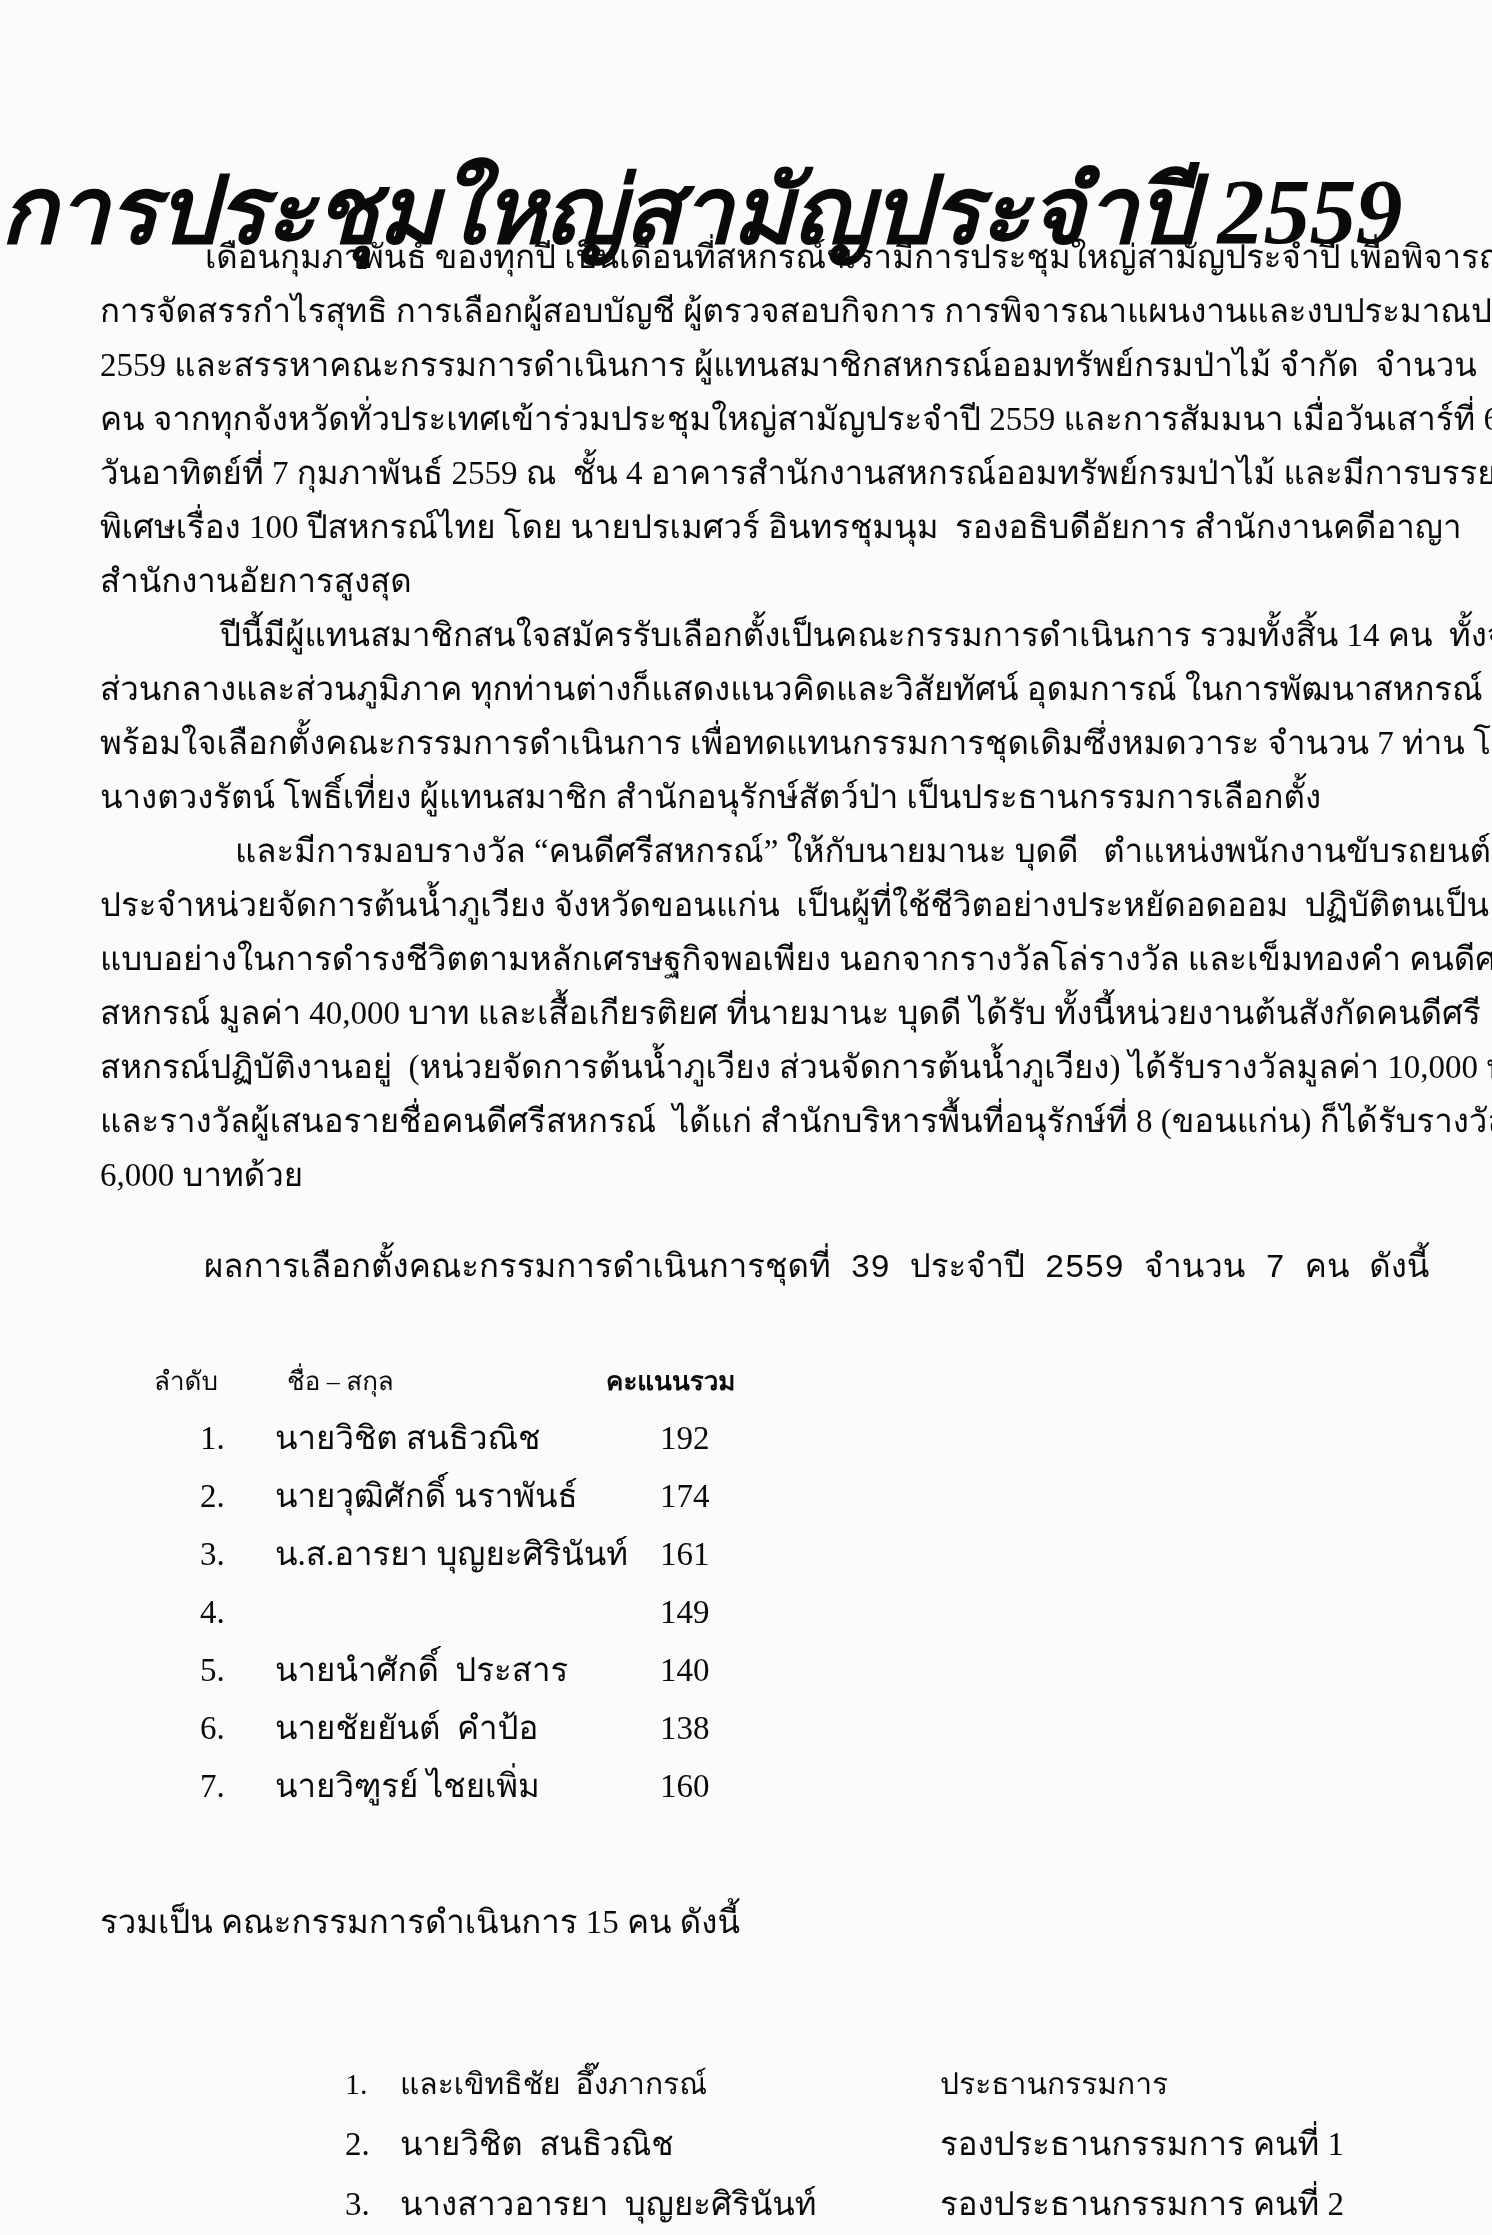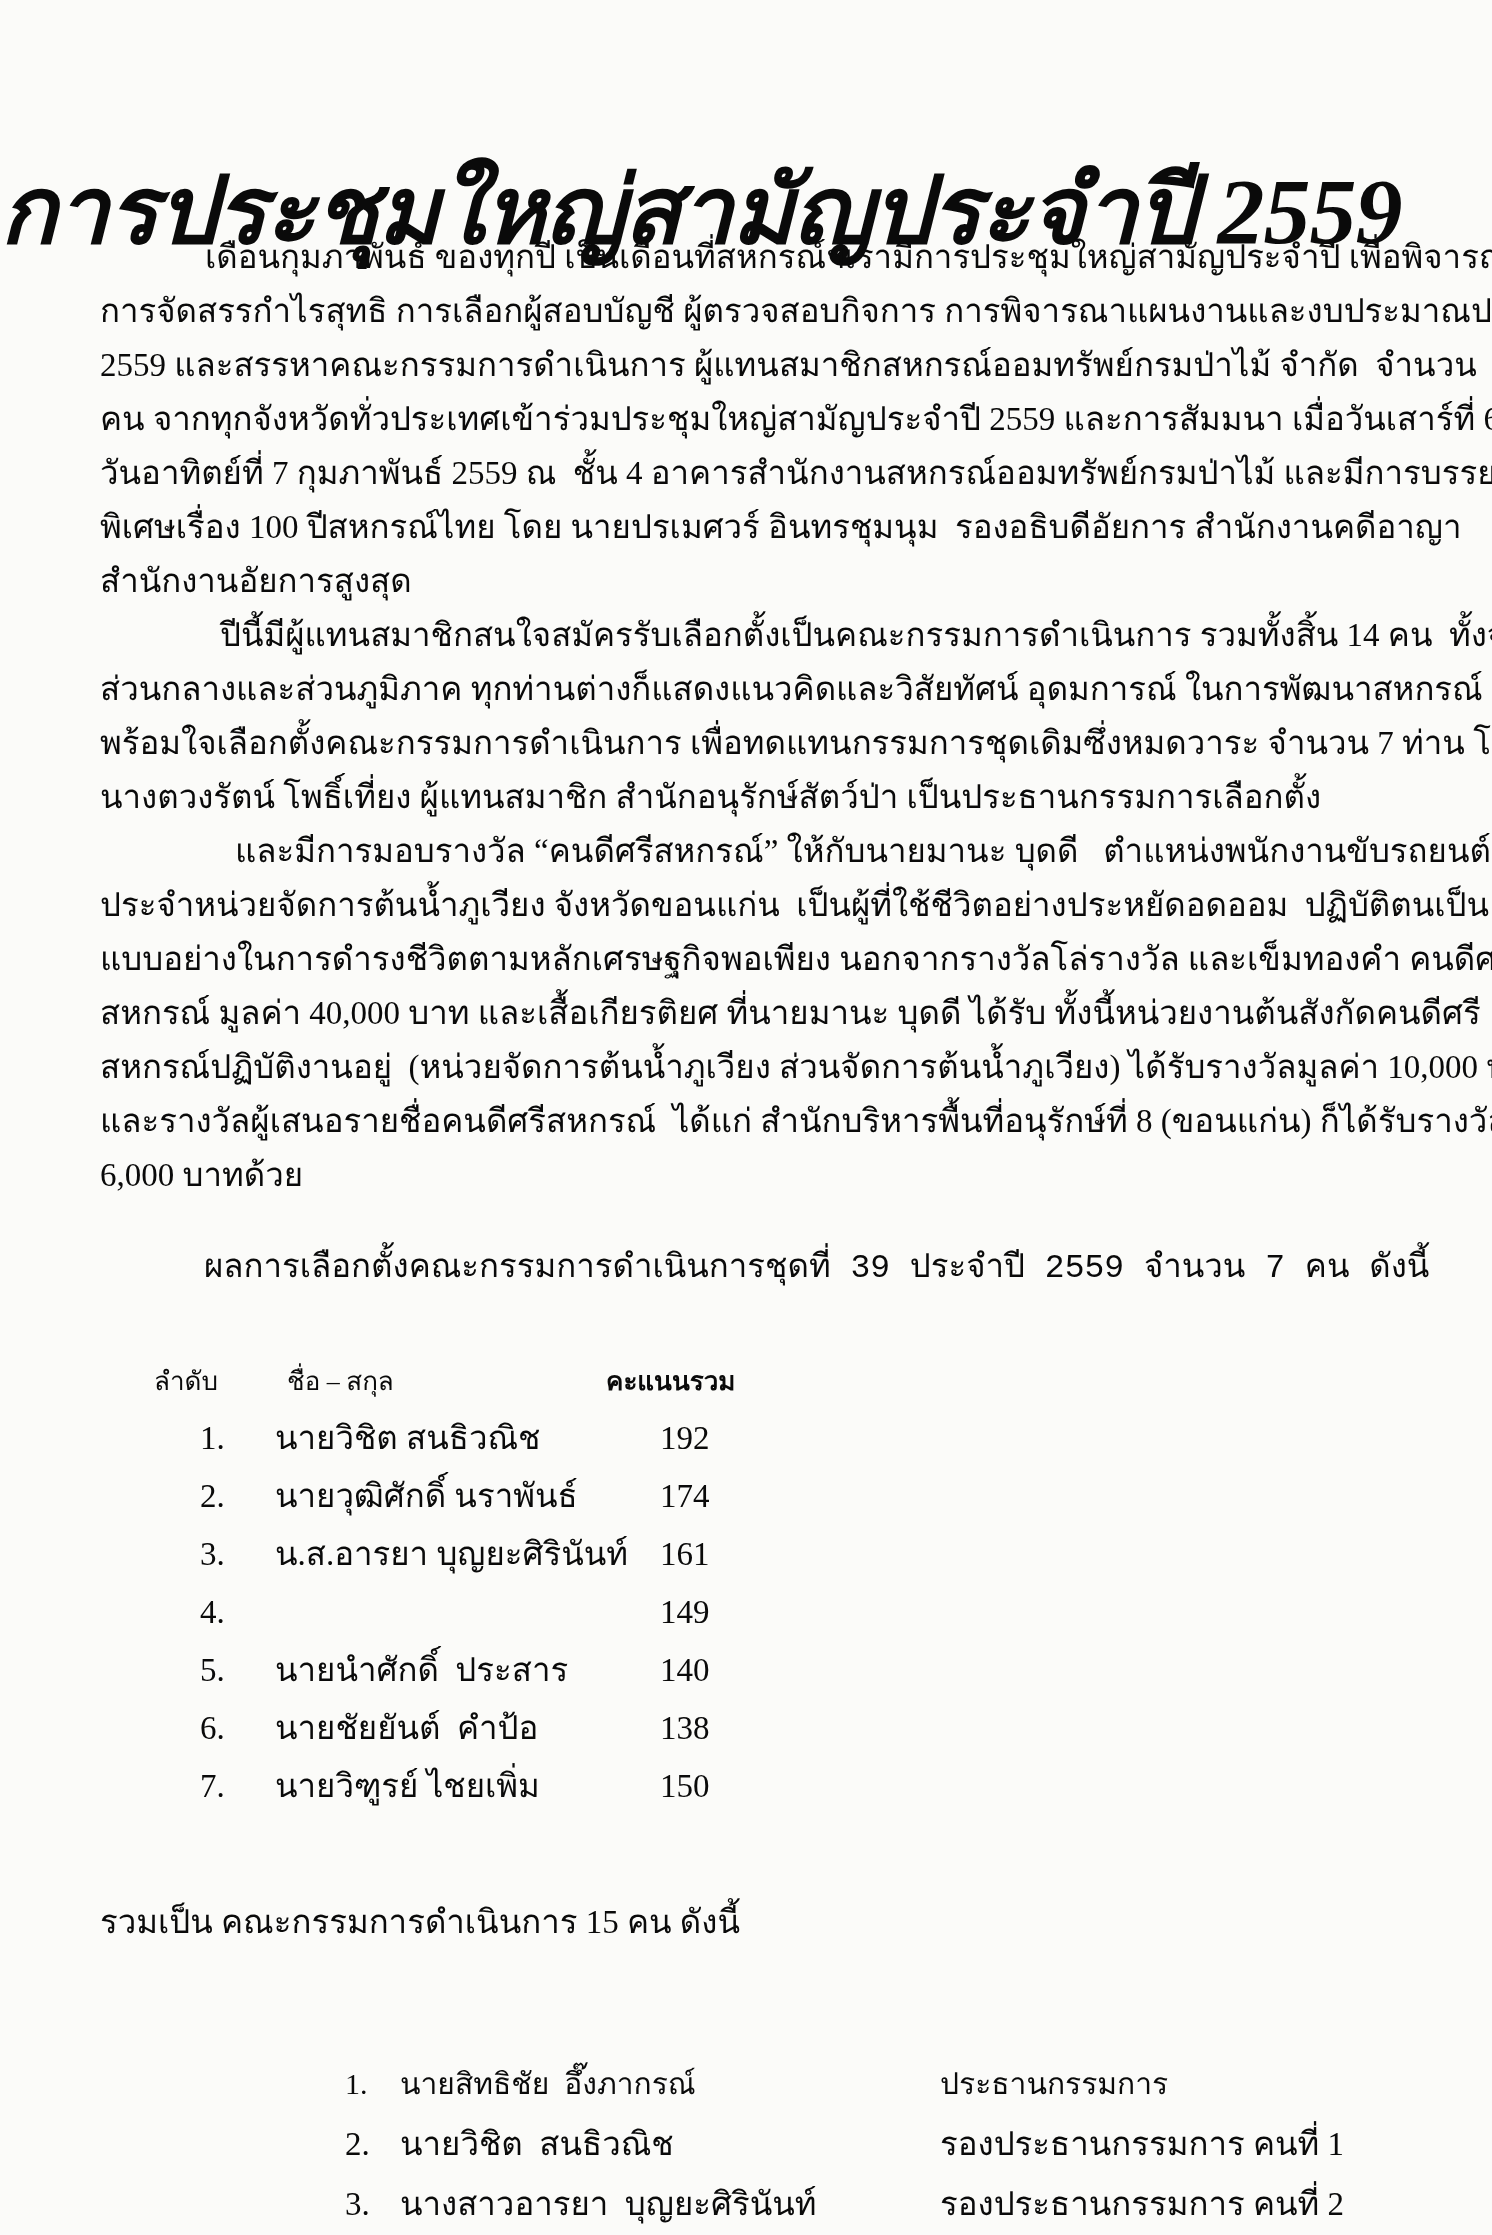--- a/index.html
+++ b/index.html
@@ -178,32 +178,32 @@
       <span class="c-score">140</span>
     </div>
     <div class="t-row">
       <span class="c-rank">6.</span>
       <span class="c-name">นายชัยยันต์  คำป้อ</span>
       <span class="c-score">138</span>
     </div>
     <div class="t-row">
       <span class="c-rank">7.</span>
       <span class="c-name">นายวิฑูรย์ ไชยเพิ่ม</span>
-      <span class="c-score">150</span>
+      <span class="c-score">160</span>
     </div>
   </div>
 
   <div class="summary-text">
     <div class="line">รวมเป็น คณะกรรมการดำเนินการ 15 คน ดังนี้</div>
   </div>
 
   <div class="board-list">
     <div class="b-row small">
       <span class="c-rank">1.</span>
-      <span class="c-name">นายสิทธิชัย  อึ๊งภากรณ์</span>
+      <span class="c-name">และเขิทธิชัย  อึ๊งภากรณ์</span>
       <span class="c-role">ประธานกรรมการ</span>
     </div>
     <div class="b-row">
       <span class="c-rank">2.</span>
       <span class="c-name">นายวิชิต  สนธิวณิช</span>
       <span class="c-role">รองประธานกรรมการ คนที่ 1</span>
     </div>
     <div class="b-row">
       <span class="c-rank">3.</span>
       <span class="c-name">นางสาวอารยา  บุญยะศิรินันท์</span>

